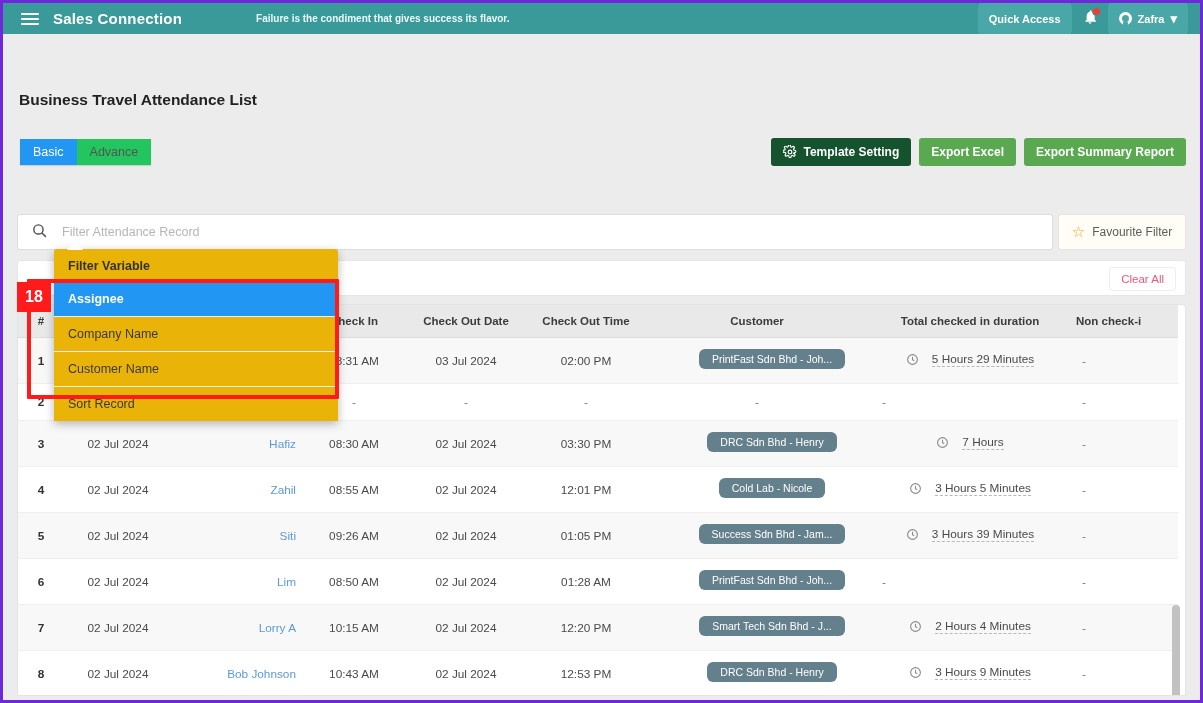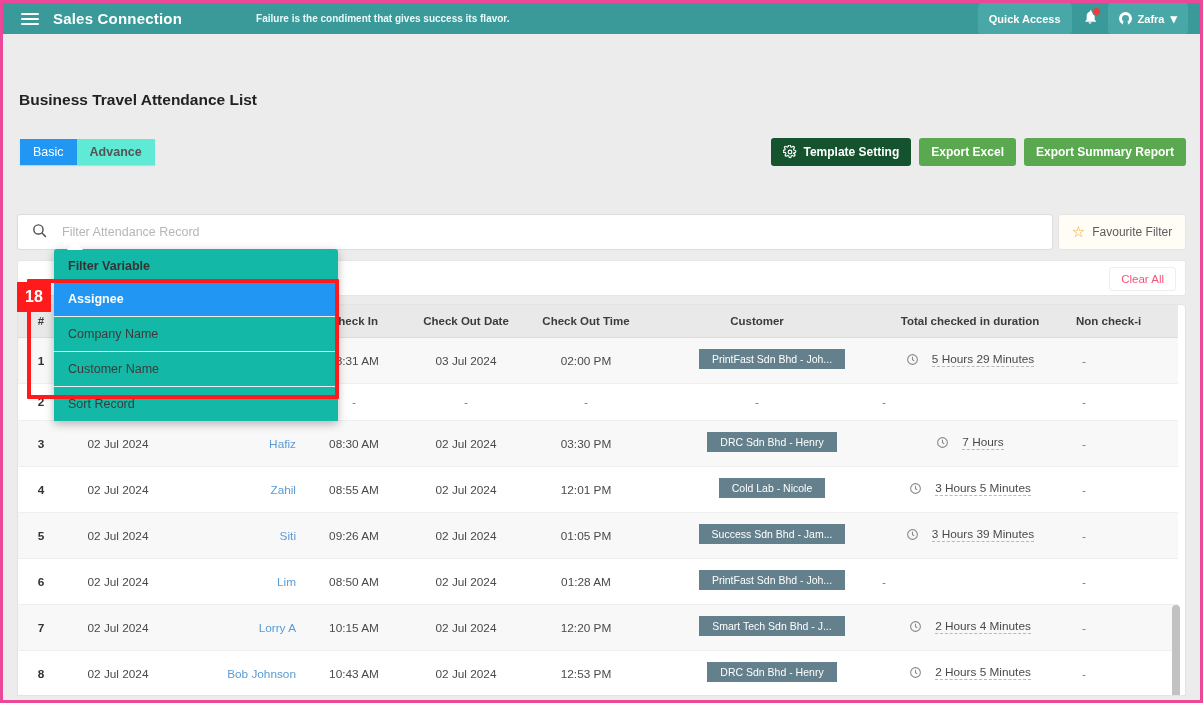--- a/index.html
+++ b/index.html
@@ -6,21 +6,21 @@
   html, body { margin:0; padding:0; }
   body {
     width:1203px; height:703px;
     background:#ffffff;
     font-family:"Liberation Sans", sans-serif;
     overflow:hidden;
   }
   
   #frame {
     position:absolute; left:0; top:0; width:1203px; height:703px;
-    border:3px solid #ec4899; background:#ececec; overflow:hidden;
+    border:3px solid #6d28d9; background:#ececec; overflow:hidden;
   }
 
   
   #topbar {
     position:absolute; left:0; top:0; width:1197px; height:31px;
     background:#3a9a9a; display:flex; align-items:center;
   }
   #hamburger { width:34px; display:flex; flex-direction:column; gap:3px;
     align-items:center; margin-left:10px; cursor:pointer; }
   #hamburger span { display:block; width:18px; height:2px; background:#fff; border-radius:1px; }
@@ -41,21 +41,21 @@
 
   
   #page { position:absolute; left:0; top:31px; width:1197px; height:686px; background:#ececec; }
   #page-title { position:absolute; left:16px; top:57px; font-size:15.5px; font-weight:bold; color:#222; }
 
   
   #tabs { position:absolute; left:17px; top:105px; display:flex;
     border-radius:0; overflow:hidden; box-shadow:0 1px 1px rgba(0,0,0,.12); }
   .tab { font-size:12.5px; padding:6px 13px; cursor:pointer; }
   .tab.active { background:#2196f3; color:#fff; }
-  .tab.inactive { background:#5eead4; color:#555;font-weight:bold; }
+  .tab.inactive { background:#22c55e; color:#555; }
 
   
   #actions { position:absolute; right:14px; top:104px; display:flex; gap:8px; }
   .btn { font-size:12px; font-weight:bold; color:#fff; border-radius:3px;
     padding:7px 12px; cursor:pointer; white-space:nowrap; display:flex; align-items:center; gap:6px; }
   .btn.grey { background:#14532d; }
   .btn.green { background:#5aa84f; }
   .gear { width:14px; height:14px; flex:0 0 14px; }
 
   
@@ -84,35 +84,35 @@
   table { border-collapse:collapse; width:1160px; table-layout:fixed; }
   thead th { background:#e9e9e9; color:#3c3c3c; font-size:11.5px; font-weight:bold;
     padding:10px 6px; text-align:center; border-bottom:1px solid #dcdcdc; }
   tbody td { font-size:11.8px; color:#4a4a4a; padding:11px 6px; text-align:center;
     border-bottom:1px solid #efefef; }
   tbody tr:nth-child(odd) { background:#f8f8f8; }
   tbody tr:nth-child(even) { background:#ffffff; }
   td.idx { font-weight:bold; color:#333; }
   td.name { color:#5b9bd5; text-align:right; padding-left:18px; cursor:pointer; }
   .cust-badge { display:inline-block; background:#63808c; color:#fff; font-size:10.5px;
-    border-radius:0; padding:4px 13px; max-width:165px; overflow:hidden;
+    border-radius:6px; padding:4px 13px; max-width:165px; overflow:hidden;
     white-space:nowrap; text-overflow:ellipsis; cursor:pointer;margin-left:30px; }
   .dur { display:inline-flex; align-items:center; gap:13px; }
   .dur .txt { border-bottom:1px dashed #b9b9b9; color:#4a4a4a; }
   .clock { width:13px; height:13px; flex:0 0 13px; }
   .dash { color:#777; }
 
   
   #tscroll { position:absolute; right:5px; top:300px; width:8px; height:355px;
     background:#f2f2f2; border-radius:4px; }
   #tscroll .thumb { position:absolute; left:0; top:0; width:8px; height:355px;
     background:#c2c2c2; border-radius:4px; }
 
   
-  #popup { position:absolute; left:51px; top:215px; width:284px; background:#14b8a6;
+  #popup { position:absolute; left:51px; top:215px; width:284px; background:#eab308;
     border-radius:3px 3px 0 0; box-shadow:0 3px 10px rgba(0,0,0,.28); z-index:40; }
   #popup .caret { position:absolute; left:13px; top:-7px; width:0; height:0;
     border-left:8px solid transparent; border-right:8px solid transparent; border-bottom:8px solid #fff; }
   .pop-head { font-size:12.5px; font-weight:bold; color:#333; padding:10px 14px 9px 14px; }
   .pop-item { font-size:12.5px; color:#3b3b3b; padding:10px 14px; border-top:1px solid #eceff1; cursor:pointer; }
   .pop-item.sel { background:#2196f3; color:#fff; font-weight:bold; border-top:0; }
 
   
   #redbox { position:absolute; left:24px; top:245px; width:312px; height:120px;
     border:4px solid #ff1b1b; z-index:60; pointer-events:none; border-radius:1px; }
@@ -353,21 +353,21 @@
               <td class="name">Bob Johnson</td>
               <td>10:43 AM</td>
               <td>02 Jul 2024</td>
               <td>12:53 PM</td>
               <td><span class="cust-badge">DRC Sdn Bhd - Henry</span></td>
               <td><span class="dur">
                   <svg class="clock" viewBox="0 0 24 24" fill="none" stroke="#8a8a8a" stroke-width="2">
                     <circle cx="12" cy="12" r="9"></circle>
                     <path d="M12 7v5.4l3.2 2"></path>
                   </svg>
-                  <span class="txt">2 Hours 5 Minutes</span>
+                  <span class="txt">3 Hours 9 Minutes</span>
                 </span></td>
               <td>
                 <span class="dash" style="display:block;text-align:left;padding-left:4px;">-</span>
               </td>
             </tr>
           </tbody>
       </table>
       <div id="tscroll">
         <div class="thumb"></div>
       </div>

